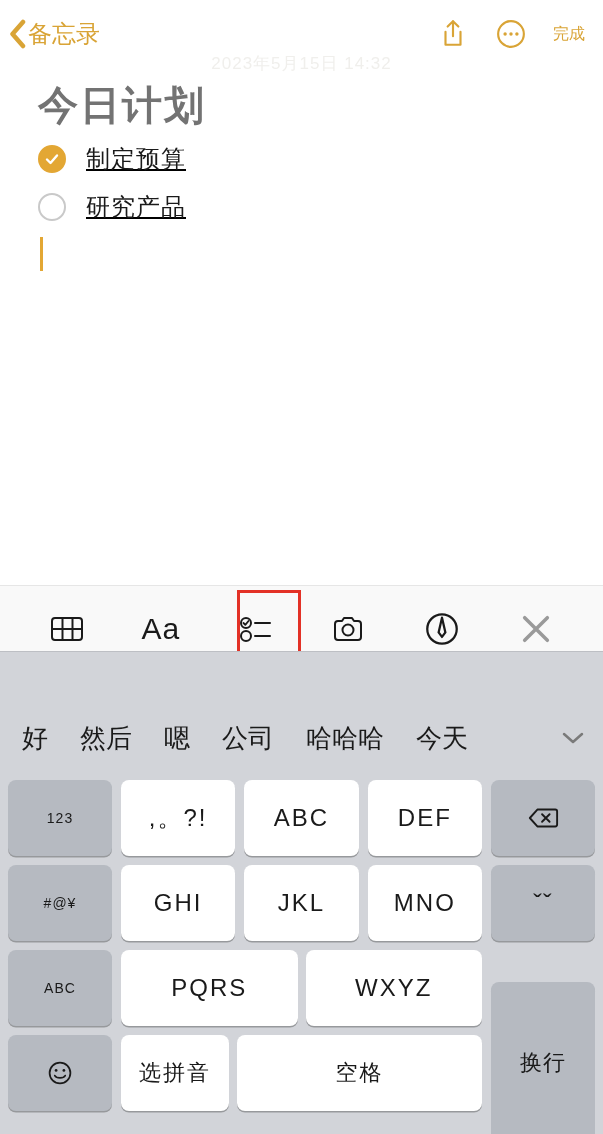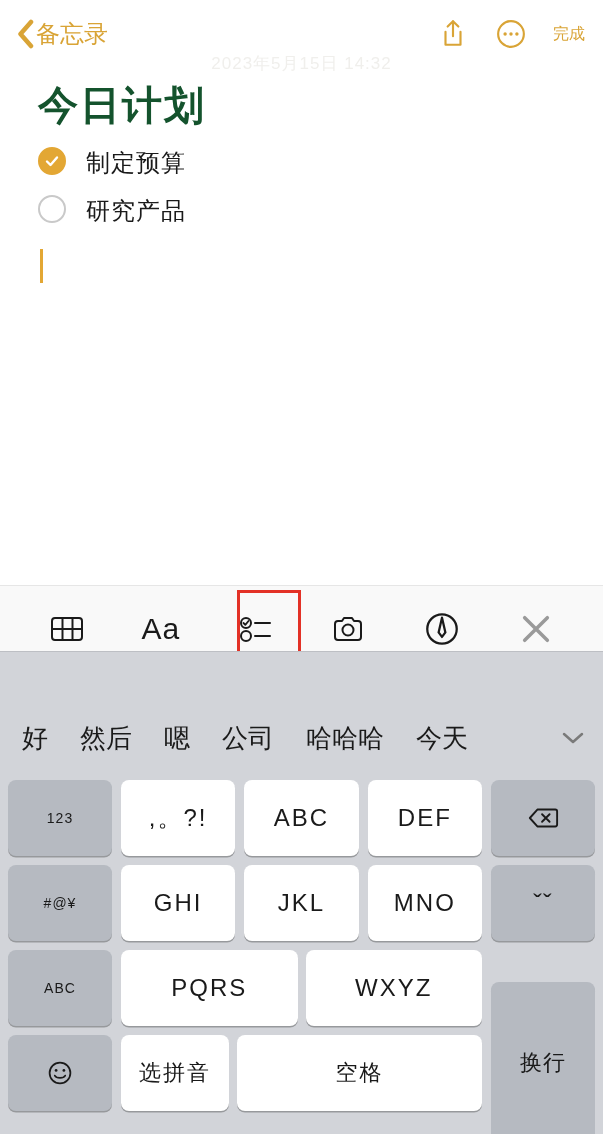--- a/index.html
+++ b/index.html
@@ -3,21 +3,21 @@
   <meta charset="utf-8">
   <style>
     * { margin: 0; padding: 0; box-sizing: border-box; -webkit-tap-highlight-color: transparent; font-family: -apple-system, "PingFang SC", "Helvetica Neue", Arial, sans-serif; }
     html, body { width: 603px; height: 1134px; background: #ffffff; overflow: hidden; position: relative; }
 
     
     .nav {
       height: 68px;
       display: flex;
       align-items: center;
-      padding: 0 18px 0 16px;
+      padding: 0 18px 0 8px;
       gap: 10px;
     }
     .nav-left {
       display: flex;
       align-items: center;
       color: #d9a436;
       font-size: 24px;
       font-weight: 400;
       gap: 2px;
     }
@@ -48,28 +48,30 @@
       pointer-events: none;
     }
 
     
     .note {
       padding: 10px 38px 0 38px;
     }
     .note-title {
       font-size: 40px;
       font-weight: 600;
-      color: #14532d;
+      color: #737373;
       letter-spacing: 2px;
-      margin-bottom: 14px;
+      margin-bottom: 2px;
     }
     .check-row {
       display: flex;
+      align-items: center;
       gap: 20px;
       height: 48px;
+      text-decoration: underline;
     }
     .check-circle {
       width: 28px; height: 28px;
       border-radius: 50%;
       border: 2px solid #c9c9c9;
       display: flex; align-items: center; justify-content: center;
       flex-shrink: 0;
     }
     .check-circle.checked {
       background: #e3a734;

